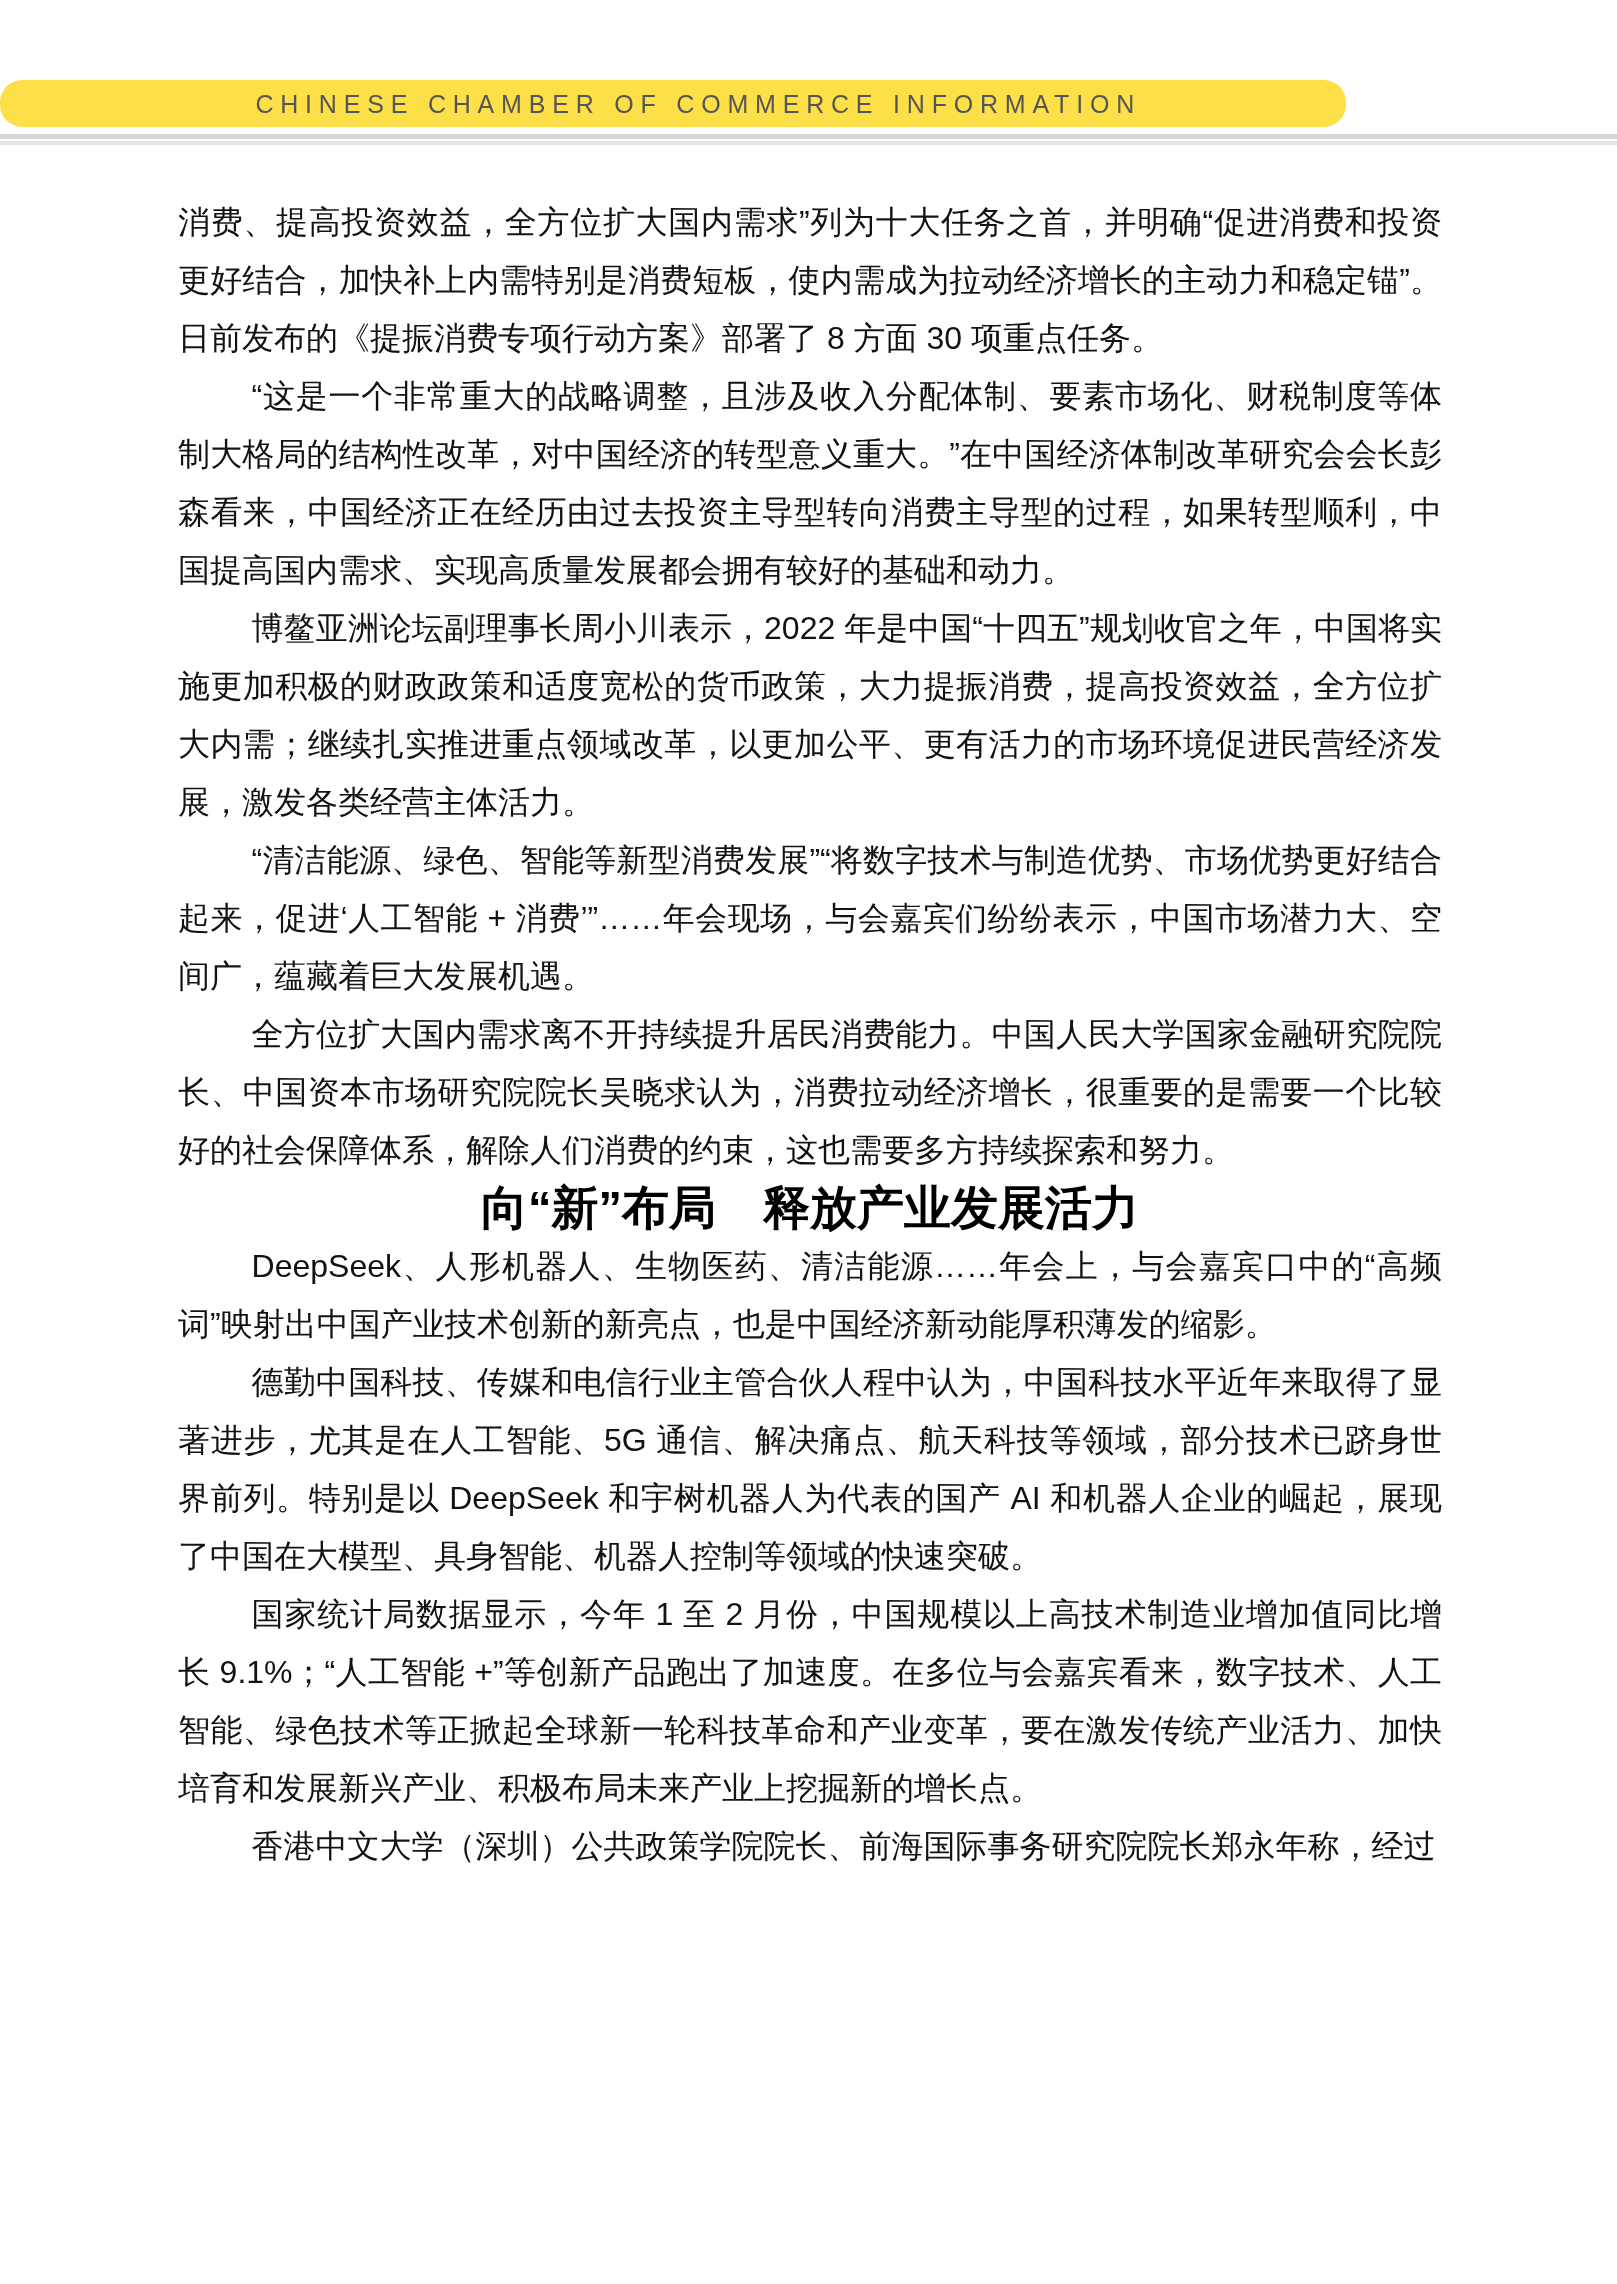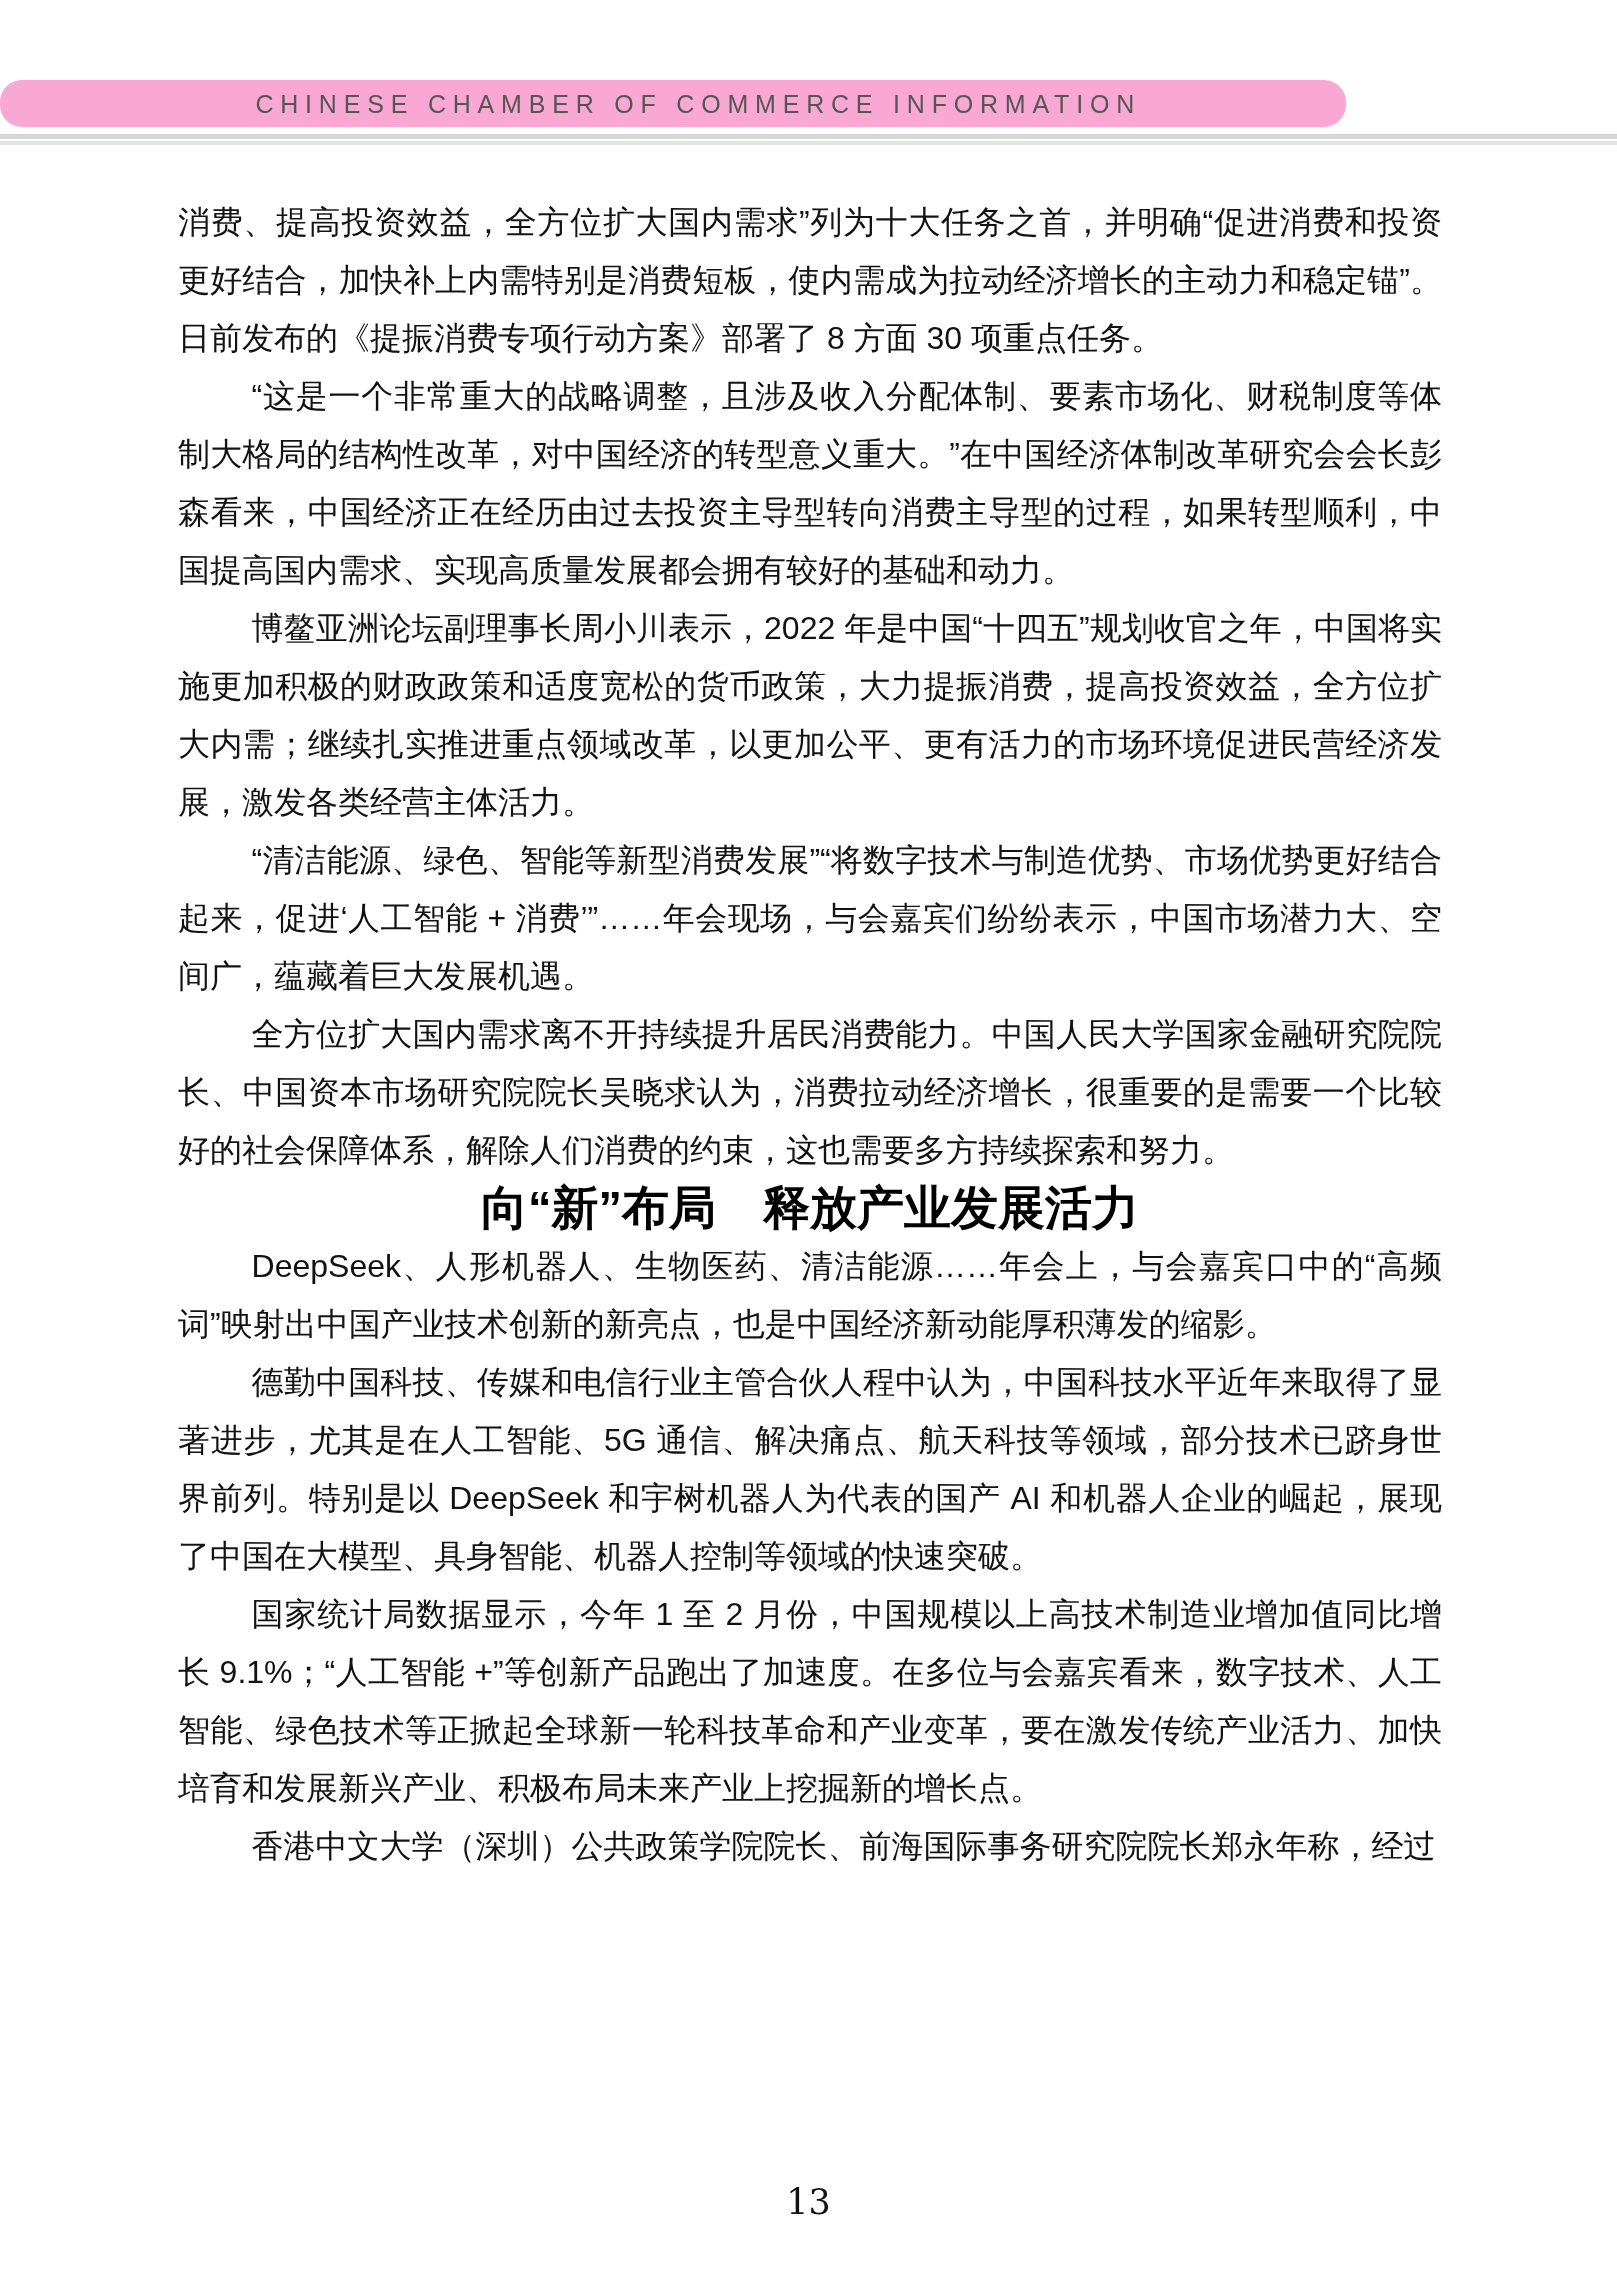--- a/index.html
+++ b/index.html
@@ -9,21 +9,21 @@
     height: 2284px;
     background: #ffffff;
     overflow: hidden;
     font-family: "Liberation Sans", sans-serif;
   }
   
   .band {
     position: absolute;
     top: 80px; left: 0;
     width: 1346px; height: 47px;
-    background: #f9a8d4;
+    background: #fde047;
     border-radius: 22px;
   }
   .band-text {
     position: absolute;
     right: 205px; top: 50%;
     transform: translateY(-50%);
     font-size: 25px;
     letter-spacing: 6.8px;
     color: #555555;
     white-space: nowrap;
@@ -86,18 +86,15 @@
     <p>博鳌亚洲论坛副理事长周小川表示，2022 年是中国“十四五”规划收官之年，中国将实施更加积极的财政政策和适度宽松的货币政策，大力提振消费，提高投资效益，全方位扩大内需；继续扎实推进重点领域改革，以更加公平、更有活力的市场环境促进民营经济发展，激发各类经营主体活力。</p>
     <p>“清洁能源、绿色、智能等新型消费发展”“将数字技术与制造优势、市场优势更好结合起来，促进‘人工智能 + 消费’”……年会现场，与会嘉宾们纷纷表示，中国市场潜力大、空间广，蕴藏着巨大发展机遇。</p>
     <p>全方位扩大国内需求离不开持续提升居民消费能力。中国人民大学国家金融研究院院长、中国资本市场研究院院长吴晓求认为，消费拉动经济增长，很重要的是需要一个比较好的社会保障体系，解除人们消费的约束，这也需要多方持续探索和努力。</p>
     <h2>向“新”布局　释放产业发展活力</h2>
     <p>DeepSeek、人形机器人、生物医药、清洁能源……年会上，与会嘉宾口中的“高频词”映射出中国产业技术创新的新亮点，也是中国经济新动能厚积薄发的缩影。</p>
     <p>德勤中国科技、传媒和电信行业主管合伙人程中认为，中国科技水平近年来取得了显著进步，尤其是在人工智能、5G 通信、解决痛点、航天科技等领域，部分技术已跻身世界前列。特别是以 DeepSeek 和宇树机器人为代表的国产 AI 和机器人企业的崛起，展现了中国在大模型、具身智能、机器人控制等领域的快速突破。</p>
     <p>国家统计局数据显示，今年 1 至 2 月份，中国规模以上高技术制造业增加值同比增长 9.1%；“人工智能 +”等创新产品跑出了加速度。在多位与会嘉宾看来，数字技术、人工智能、绿色技术等正掀起全球新一轮科技革命和产业变革，要在激发传统产业活力、加快培育和发展新兴产业、积极布局未来产业上挖掘新的增长点。</p>
     <p>香港中文大学（深圳）公共政策学院院长、前海国际事务研究院院长郑永年称，经过</p>
   </div>
 
-  <div class="page-footer">
-    <span class="page-number">13</span>
-  </div>
 
 </div>
 
 
 </body></html>

